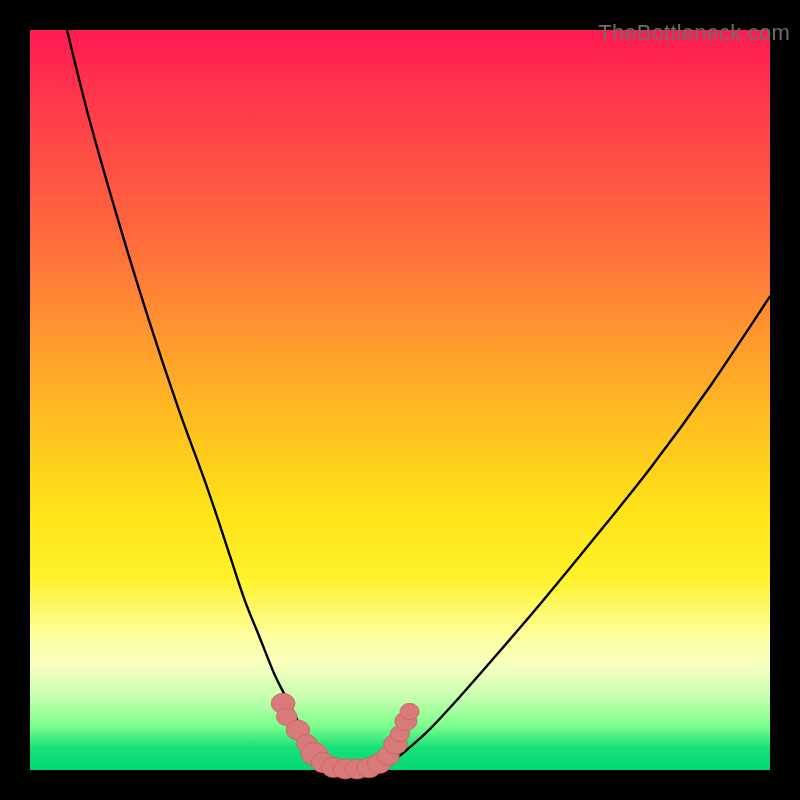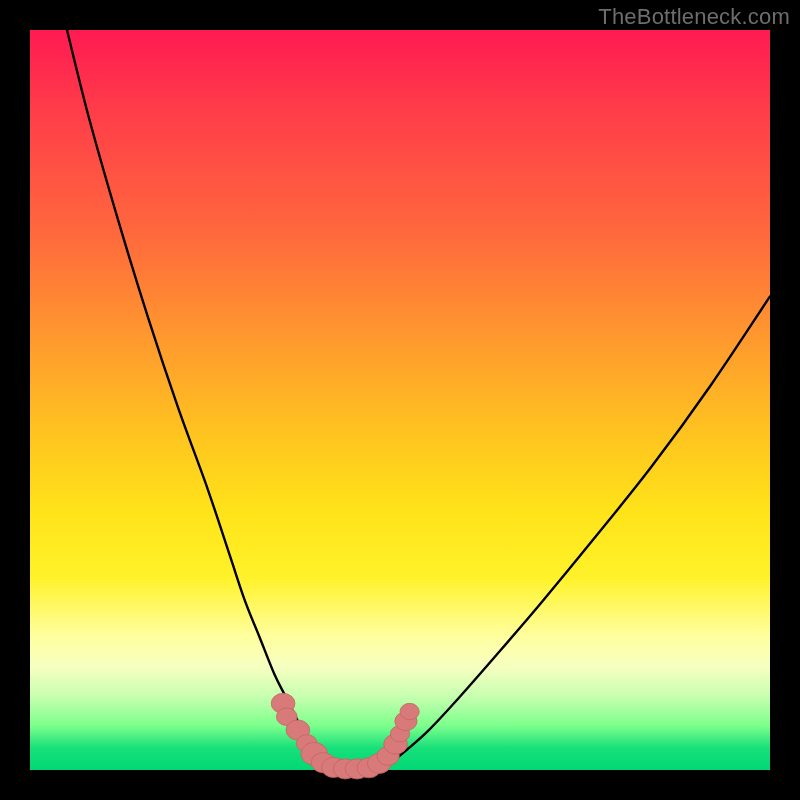--- a/index.html
+++ b/index.html
@@ -37,21 +37,21 @@
       #ffffa0 82%,
       #f7ffc0 86%,
       #c8ffb0 90%,
       #7dff8c 94%,
       #18e07a 97%,
       #00d875 100%
     );
   }
   .watermark {
     position: absolute;
-    top: 4px;
+    top: 20px;
     right: 10px;
     color: #6d6d6d;
     font-size: 22px;
     font-weight: 500;
     letter-spacing: 0.2px;
     z-index: 5;
   }
   svg.curve {
     position: absolute;
     left: 0; top: 0;

